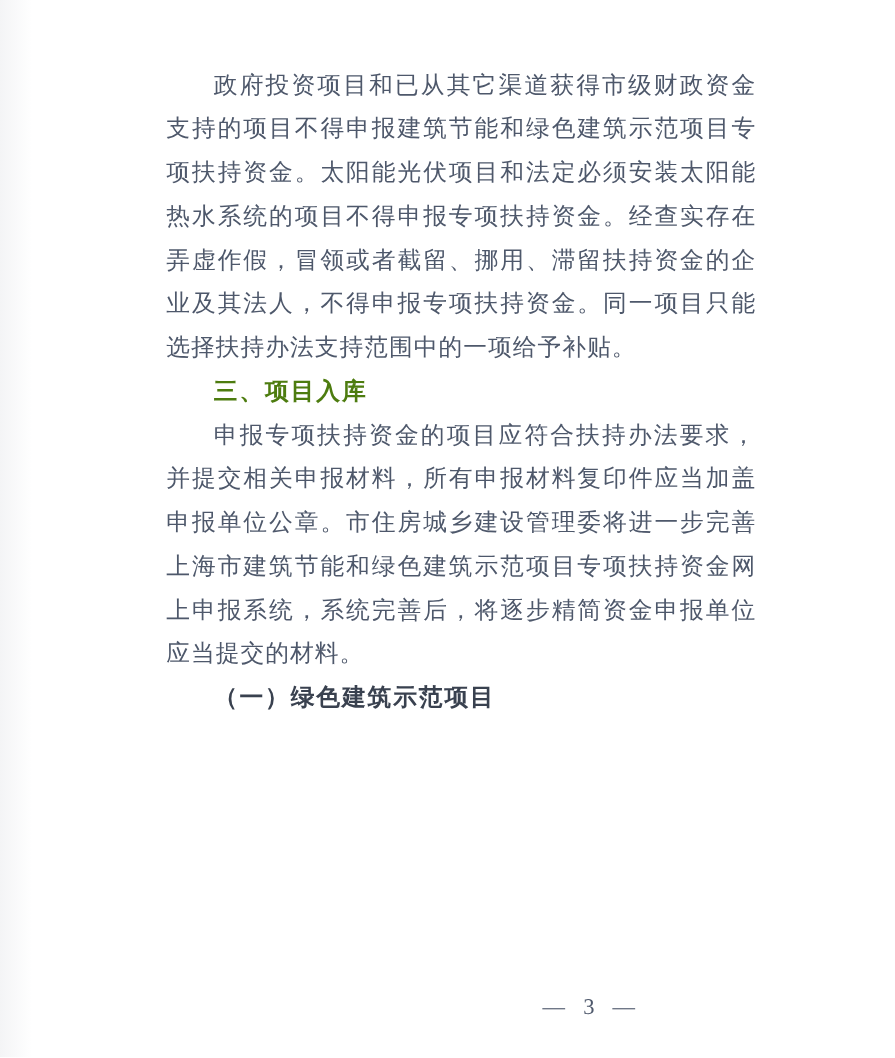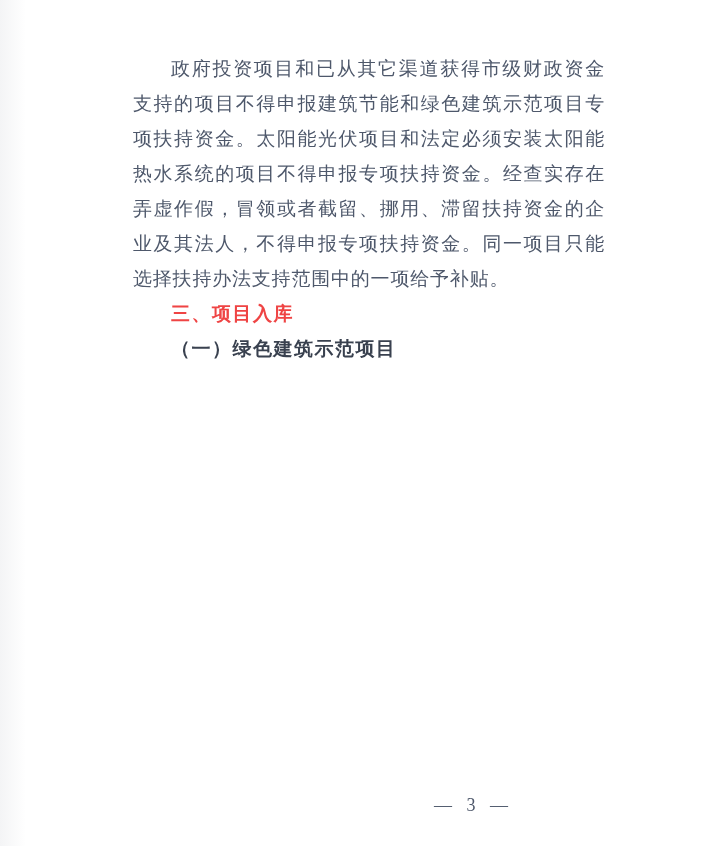--- a/index.html
+++ b/index.html
@@ -38,21 +38,21 @@
     color: #4e586b;
     font-weight: normal;
     text-align: justify;
     text-align-last: left;
     text-indent: 2em;
     word-break: break-all;
   }
   .heading {
     font-family: Liberation Serif, serif;
     font-weight: bold;
-    color: #ef4444;
+    color: #4d7c0f;
     letter-spacing: 1.5px;
   }
   .subheading {
     font-weight: bold;
     color: #39414f;
     letter-spacing: 1.5px;
   }
   .footer {
     position: absolute;
     top: 794px;
@@ -64,17 +64,18 @@
     font-family: "Liberation Serif", "DejaVu Serif", serif;
   }
 </style>
 </head>
 <body>
 
 <div class="page">
   <div class="content">
     <p class="para">政府投资项目和已从其它渠道获得市级财政资金支持的项目不得申报建筑节能和绿色建筑示范项目专项扶持资金。太阳能光伏项目和法定必须安装太阳能热水系统的项目不得申报专项扶持资金。经查实存在弄虚作假，冒领或者截留、挪用、滞留扶持资金的企业及其法人，不得申报专项扶持资金。同一项目只能选择扶持办法支持范围中的一项给予补贴。</p>
     <h2 class="heading">三、项目入库</h2>
+    <p class="para">申报专项扶持资金的项目应符合扶持办法要求，并提交相关申报材料，所有申报材料复印件应当加盖申报单位公章。市住房城乡建设管理委将进一步完善上海市建筑节能和绿色建筑示范项目专项扶持资金网上申报系统，系统完善后，将逐步精简资金申报单位应当提交的材料。</p>
     <h3 class="subheading">（一）绿色建筑示范项目</h3>
 
   </div>
   <div class="footer">— 3 —</div>
 </div>
 
 </body></html>

